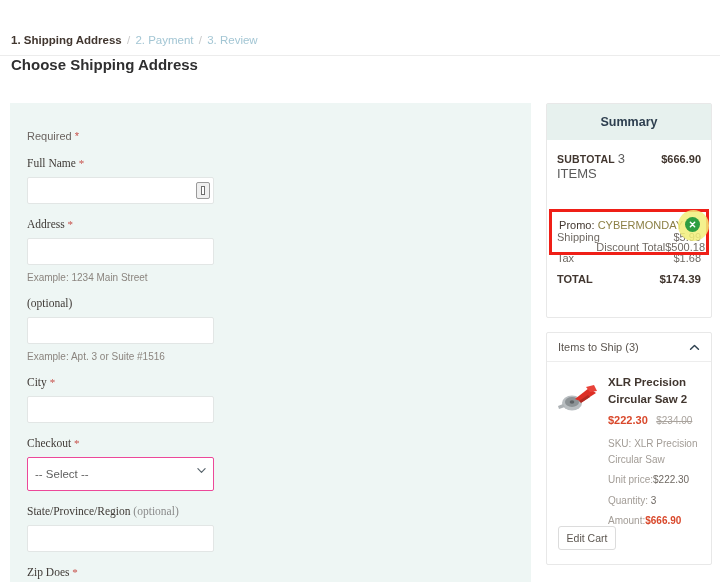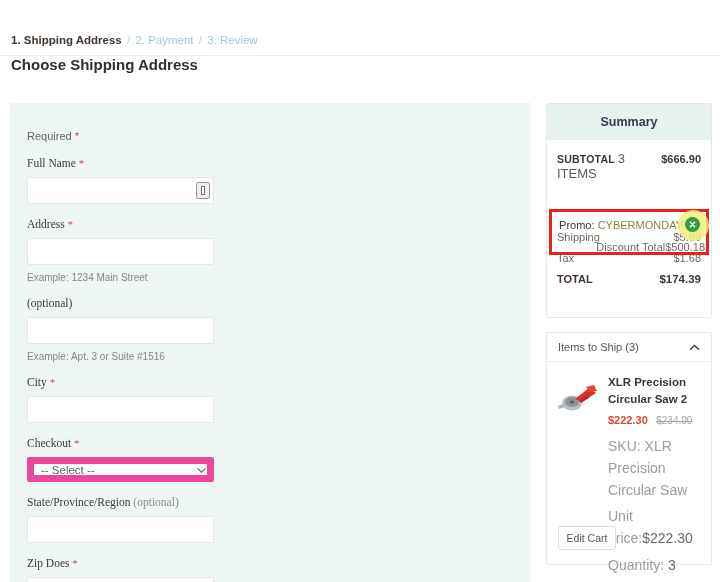--- a/index.html
+++ b/index.html
@@ -72,23 +72,23 @@
   .autofill-icon span {
     display: block; width: 4px; height: 9px;
     border: 1px solid #6d6d6d; background: #fff;
   }
   .hint {
     font-size: 10px; color: #8b857f; margin-top: 7px;
   }
   .gap { height: 14px; }
   .select-wrap { position: relative; width: 187px; }
   .select-input {
-    width: 187px; height: 25px;
+    width: 187px; height: 34px;
     background: #ffffff;
-    border: 7px solid #ec4899;
+    border: 1px solid #ec4899;
     border-radius: 2px;
     font-size: 11.5px; color: #5e5e5e;
     padding: 0 24px 0 7px;
     display: flex; align-items: center;
   }
   .chev-down {
     position: absolute; right: 8px; top: 9px;
     width: 9px; height: 9px;
   }
 
@@ -180,21 +180,21 @@
     font-size: 11.5px; font-weight: bold; color: #41362f;
     line-height: 1.45; margin-bottom: 3px;
   }
   .price-line { margin-bottom: 8px; }
   .price-now { font-size: 11px; font-weight: bold; color: #d9482b; }
   .price-old {
     font-size: 10px; color: #a9a39d; text-decoration: line-through;
     margin-left: 4px;
   }
   .meta {
-    font-size: 14px; color: #a29c96; line-height: 1.55; margin-bottom: 5px;
+    font-size: 10px; color: #a29c96; line-height: 1.55; margin-bottom: 5px;
   }
   .meta-val { color: #6e6862; }
   .meta-strong { color: #d9482b; font-weight: bold; }
   .edit-cart-btn {
     position: absolute; left: 11px; bottom: 14px;
     width: 58px; height: 24px;
     background: #ffffff; border: 1px solid #dcdcdc; border-radius: 3px;
     font-family: "Liberation Sans", sans-serif;
     font-size: 10.5px; color: #5c5650;
     cursor: pointer;

